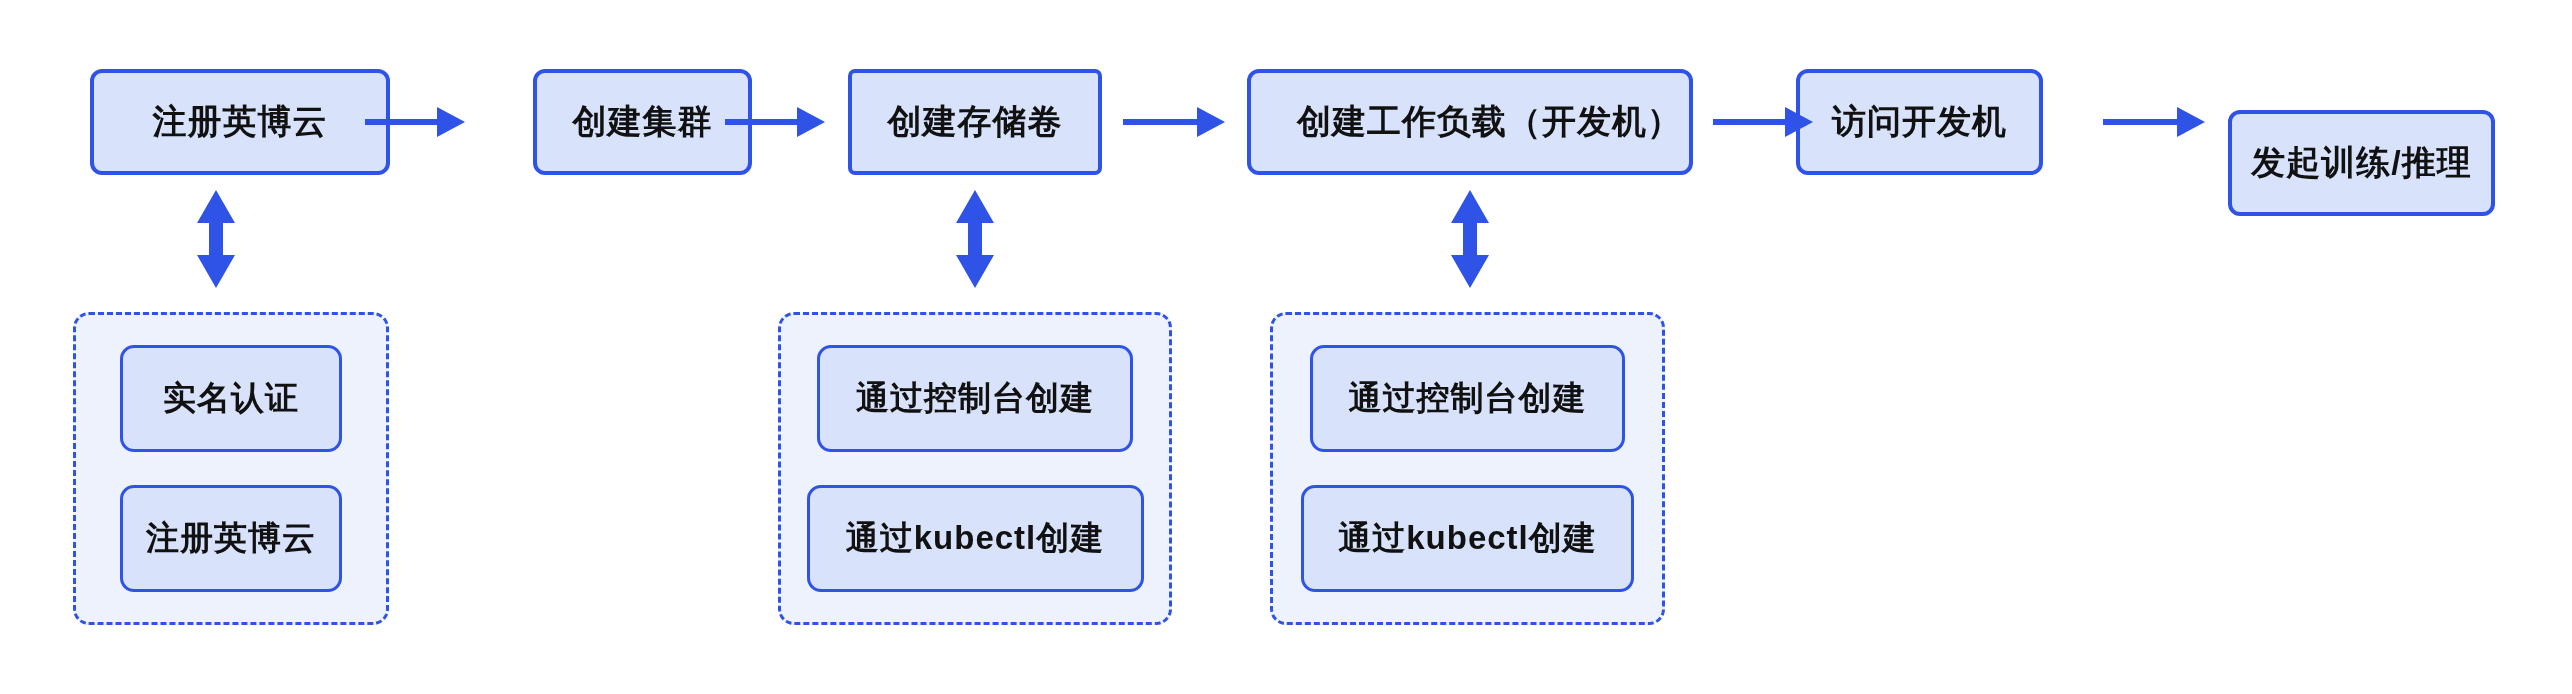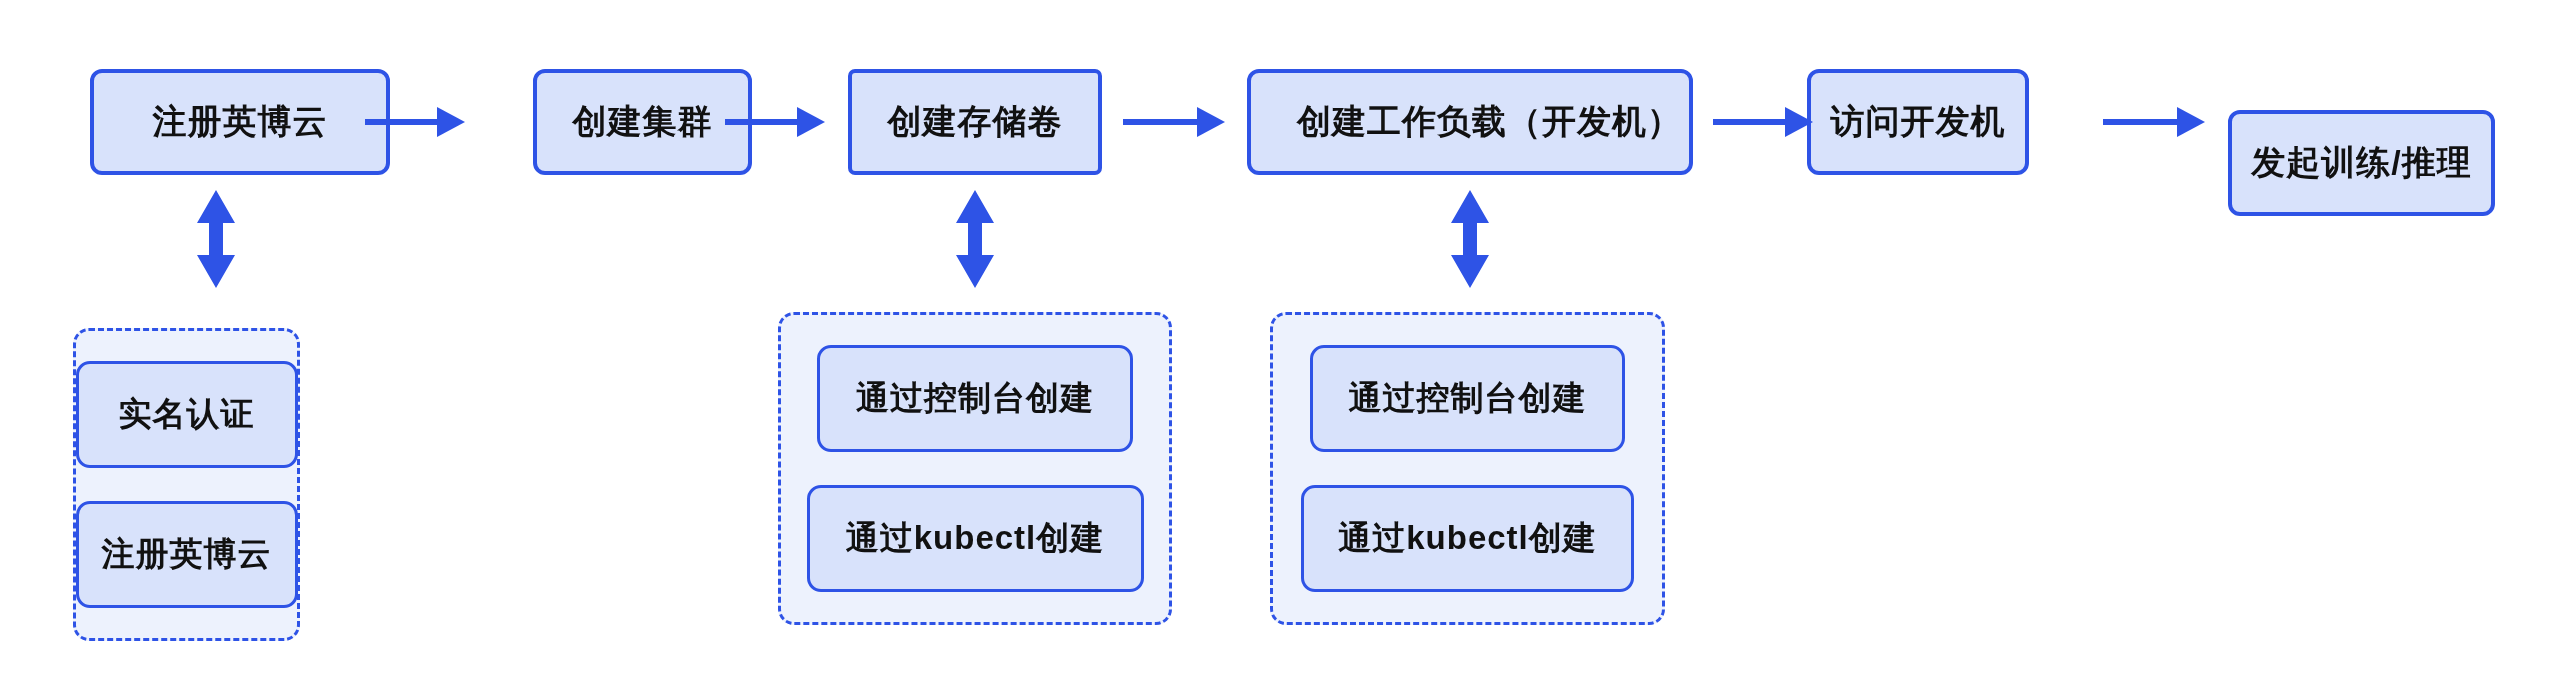--- a/index.html
+++ b/index.html
@@ -34,21 +34,21 @@
     font-size: 34px;
     font-weight: 700;
     color: #111111;
     letter-spacing: 1px;
     white-space: nowrap;
   }
   .s1 { left: 90px;   width: 300px; }
   .s2 { left: 486px;  width: 219px; margin-left: 47px; }
   .s3 { left: 848px;  width: 254px; border-radius: 7px; }
   .s4 { left: 1247px; width: 446px; padding-left: 39px; }
-  .s5 { left: 1796px; width: 222px; margin-left: 11px; }
+  .s5 { left: 1796px; width: 247px; }
   .s6 { left: 2228px; width: 267px; margin-top: 41px; }
 
   
   .harrow {
     position: absolute;
     top: 107px;
     height: 30px;
     width: 100px;
   }
   .harrow::before {
@@ -96,21 +96,21 @@
     box-sizing: border-box;
     background: #edf2fd;
     border: 3px dashed #2e53e6;
     border-radius: 16px;
     display: flex;
     flex-direction: column;
     align-items: center;
     justify-content: center;
     gap: 33px;
   }
-  .g1 { left: 73px;   width: 227px; margin-top: 16px; }
+  .g1 { left: 73px;   width: 316px; }
   .g2 { left: 778px;  width: 394px; }
   .g3 { left: 1270px; width: 395px; }
 
   .sub {
     box-sizing: border-box;
     height: 107px;
     background: #d8e2fb;
     border: 3px solid #2e53e6;
     border-radius: 14px;
     display: flex;

